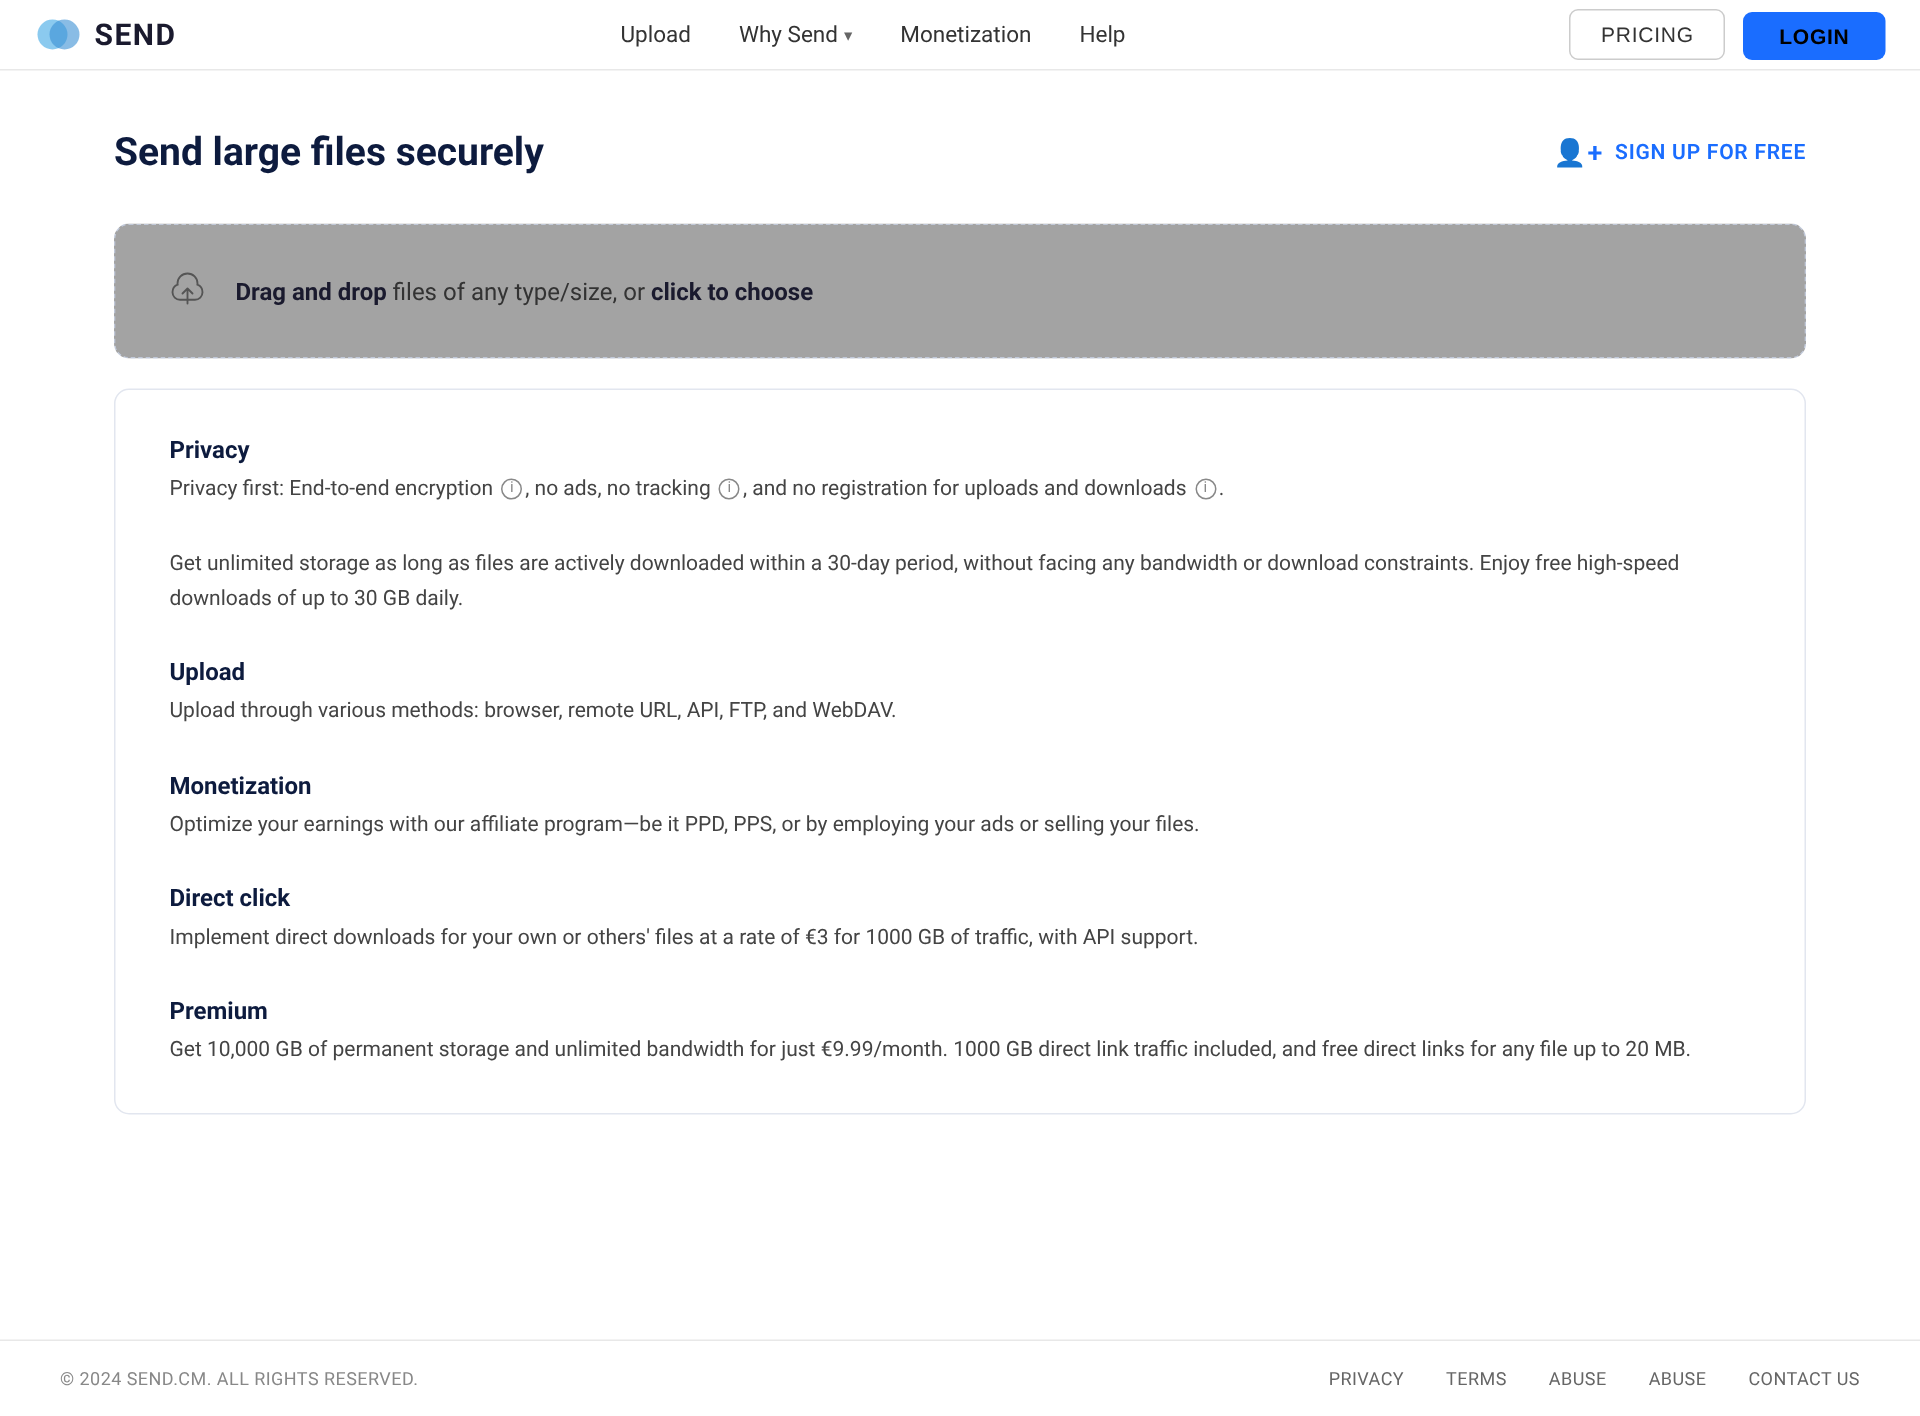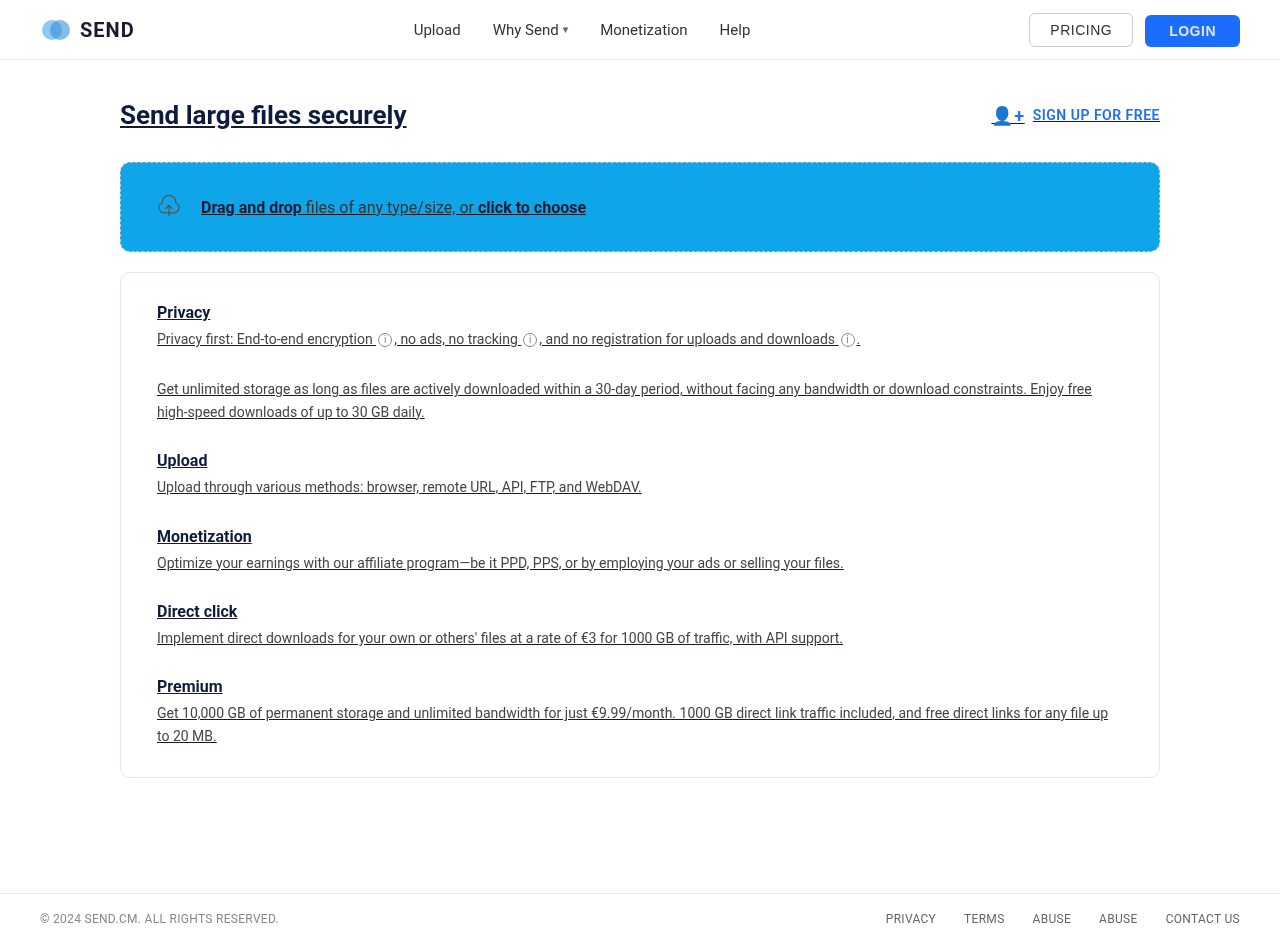--- a/index.html
+++ b/index.html
@@ -15,22 +15,22 @@
       min-height: 944px;
       display: flex;
       flex-direction: column;
     }
 
     
     header {
       display: flex;
       align-items: center;
       justify-content: space-between;
-      padding: 0 40px;
-      height: 60px;
+      padding: 0 23px;
+      height: 47px;
       border-bottom: 1px solid #e8e8e8;
     }
 
     .logo-area {
       display: flex;
       align-items: center;
       gap: 8px;
       text-decoration: none;
       cursor: pointer;
     }
@@ -79,32 +79,31 @@
       font-weight: 500;
       cursor: pointer;
       letter-spacing: 0.5px;
     }
 
     .btn-login {
       padding: 8px 24px;
       border: none;
       border-radius: 6px;
       background: #1a6dff;
-      color: #e5e5e5;
+      color: #000000;
       font-size: 14px;
       font-weight: 600;
       cursor: pointer;
       letter-spacing: 0.5px;
     }
 
     
     main {
       flex: 1;
-      padding: 40px 120px;
-      text-decoration: underline;
+      padding: 40px 76px;
     }
 
     .page-header {
       display: flex;
       align-items: center;
       justify-content: space-between;
       margin-bottom: 32px;
     }
 
     .page-title {
@@ -128,21 +127,21 @@
     
     .drop-zone {
       border: 1.5px dashed #c0c8d8;
       border-radius: 10px;
       padding: 26px 30px;
       display: flex;
       align-items: center;
       gap: 14px;
       cursor: pointer;
       margin-bottom: 20px;
-      background: #0ea5e9;
+      background: #a3a3a3;
     }
 
     .upload-icon-wrap {
       display: flex;
       align-items: center;
       justify-content: center;
       width: 36px;
       height: 36px;
     }
 

